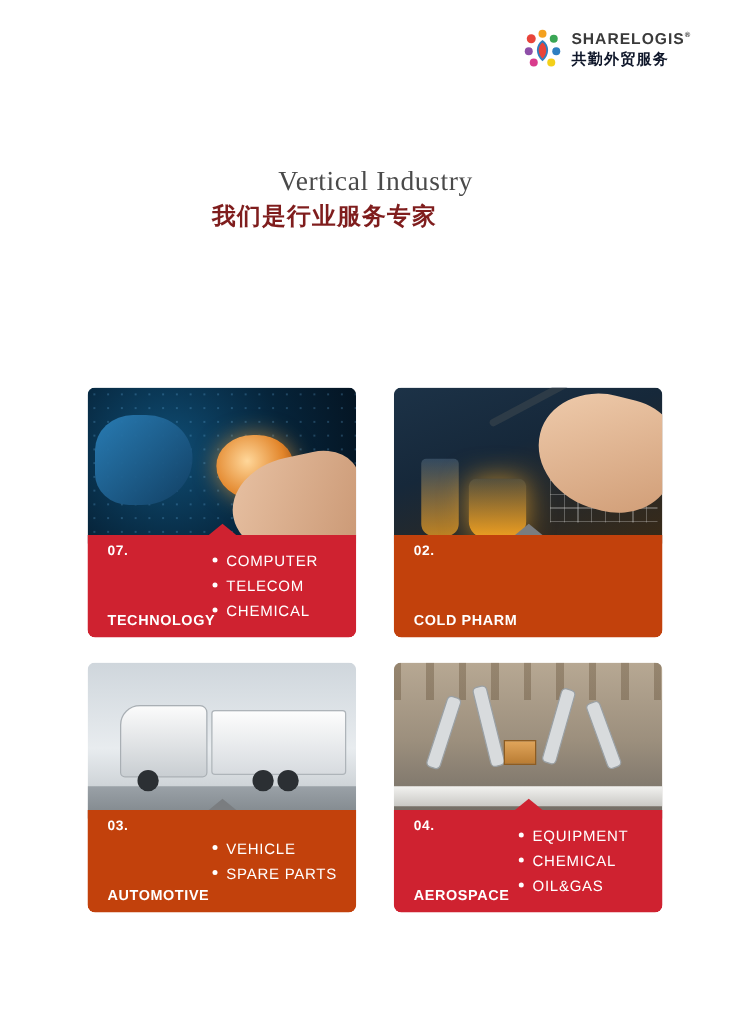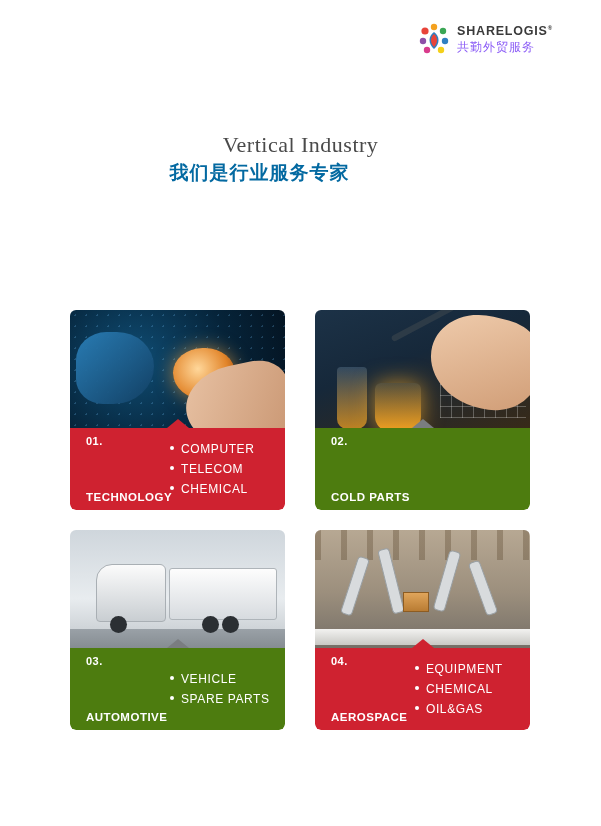--- a/index.html
+++ b/index.html
@@ -44,23 +44,23 @@
     font-weight: 600;
     position: relative;
   }
   .logo-en sup {
     font-size: 6px;
     vertical-align: super;
   }
   .logo-cn {
     font-size: 12px;
     letter-spacing: 1px;
-    color: #8b5cf6;
+    color: #0f172a;
     margin-top: 3px;
-    font-weight: 400;
+    font-weight: 700;
   }
 
   
   .title-en {
     position: absolute;
     top: 132px;
     left: 0;
     width: 601px;
     text-align: center;
     font-family: "Liberation Serif", serif;
@@ -69,21 +69,21 @@
     letter-spacing: 0.5px;
   }
   .title-cn {
     position: absolute;
     top: 160px;
     left: 0;
     width: 508px;
     text-align: center;
     font-size: 19px;
     font-weight: bold;
-    color: #0369a1;
+    color: #7f1d1d;
     letter-spacing: 1px;
     padding-left: 11px;
   }
 
   .desc-cn {
     position: absolute;
     top: 219px;
     left: 72px;
     width: 460px;
     font-size: 11px;
@@ -128,21 +128,21 @@
     left: 0;
     top: 118px;
     width: 215px;
     height: 82px;
     border-radius: 0 0 6px 6px;
     display: flex;
     align-items: center;
     padding: 0 12px;
   }
   .card-body.red  { background: #cf2230; }
-  .card-body.grey { background: #4d7c0f; }
+  .card-body.grey { background: #c2410c; }
 
   
   .notch {
     position: absolute;
     top: -9px;
     left: 50%;
     transform: translateX(-50%);
     width: 0; height: 0;
     border-left: 11px solid transparent;
     border-right: 11px solid transparent;
@@ -381,21 +381,21 @@
       <div class="img-tech">
         <div class="dots"></div>
         <div class="robo"></div>
         <div class="brain"></div>
         <div class="hand"></div>
       </div>
     </div>
     <div class="card-body red">
       <div class="notch red"></div>
       <div class="card-left">
-        <div class="card-num">01.</div>
+        <div class="card-num">07.</div>
         <div class="card-name">TECHNOLOGY</div>
       </div>
       <ul class="card-list">
         <li>COMPUTER</li>
         <li>TELECOM</li>
         <li>CHEMICAL</li>
       </ul>
     </div>
   </div>
 
@@ -406,21 +406,21 @@
         <div class="flask2"></div>
         <div class="flask"></div>
         <div class="pipette"></div>
         <div class="hand2"></div>
       </div>
     </div>
     <div class="card-body grey">
       <div class="notch grey"></div>
       <div class="card-left">
         <div class="card-num">02.</div>
-        <div class="card-name">COLD PARTS</div>
+        <div class="card-name">COLD PHARM</div>
       </div>
     </div>
   </div>
 
   <div class="card card-3">
     <div class="card-img">
       <div class="img-auto">
         <div class="road"></div>
         <div class="trailer"></div>
         <div class="cab"></div>

